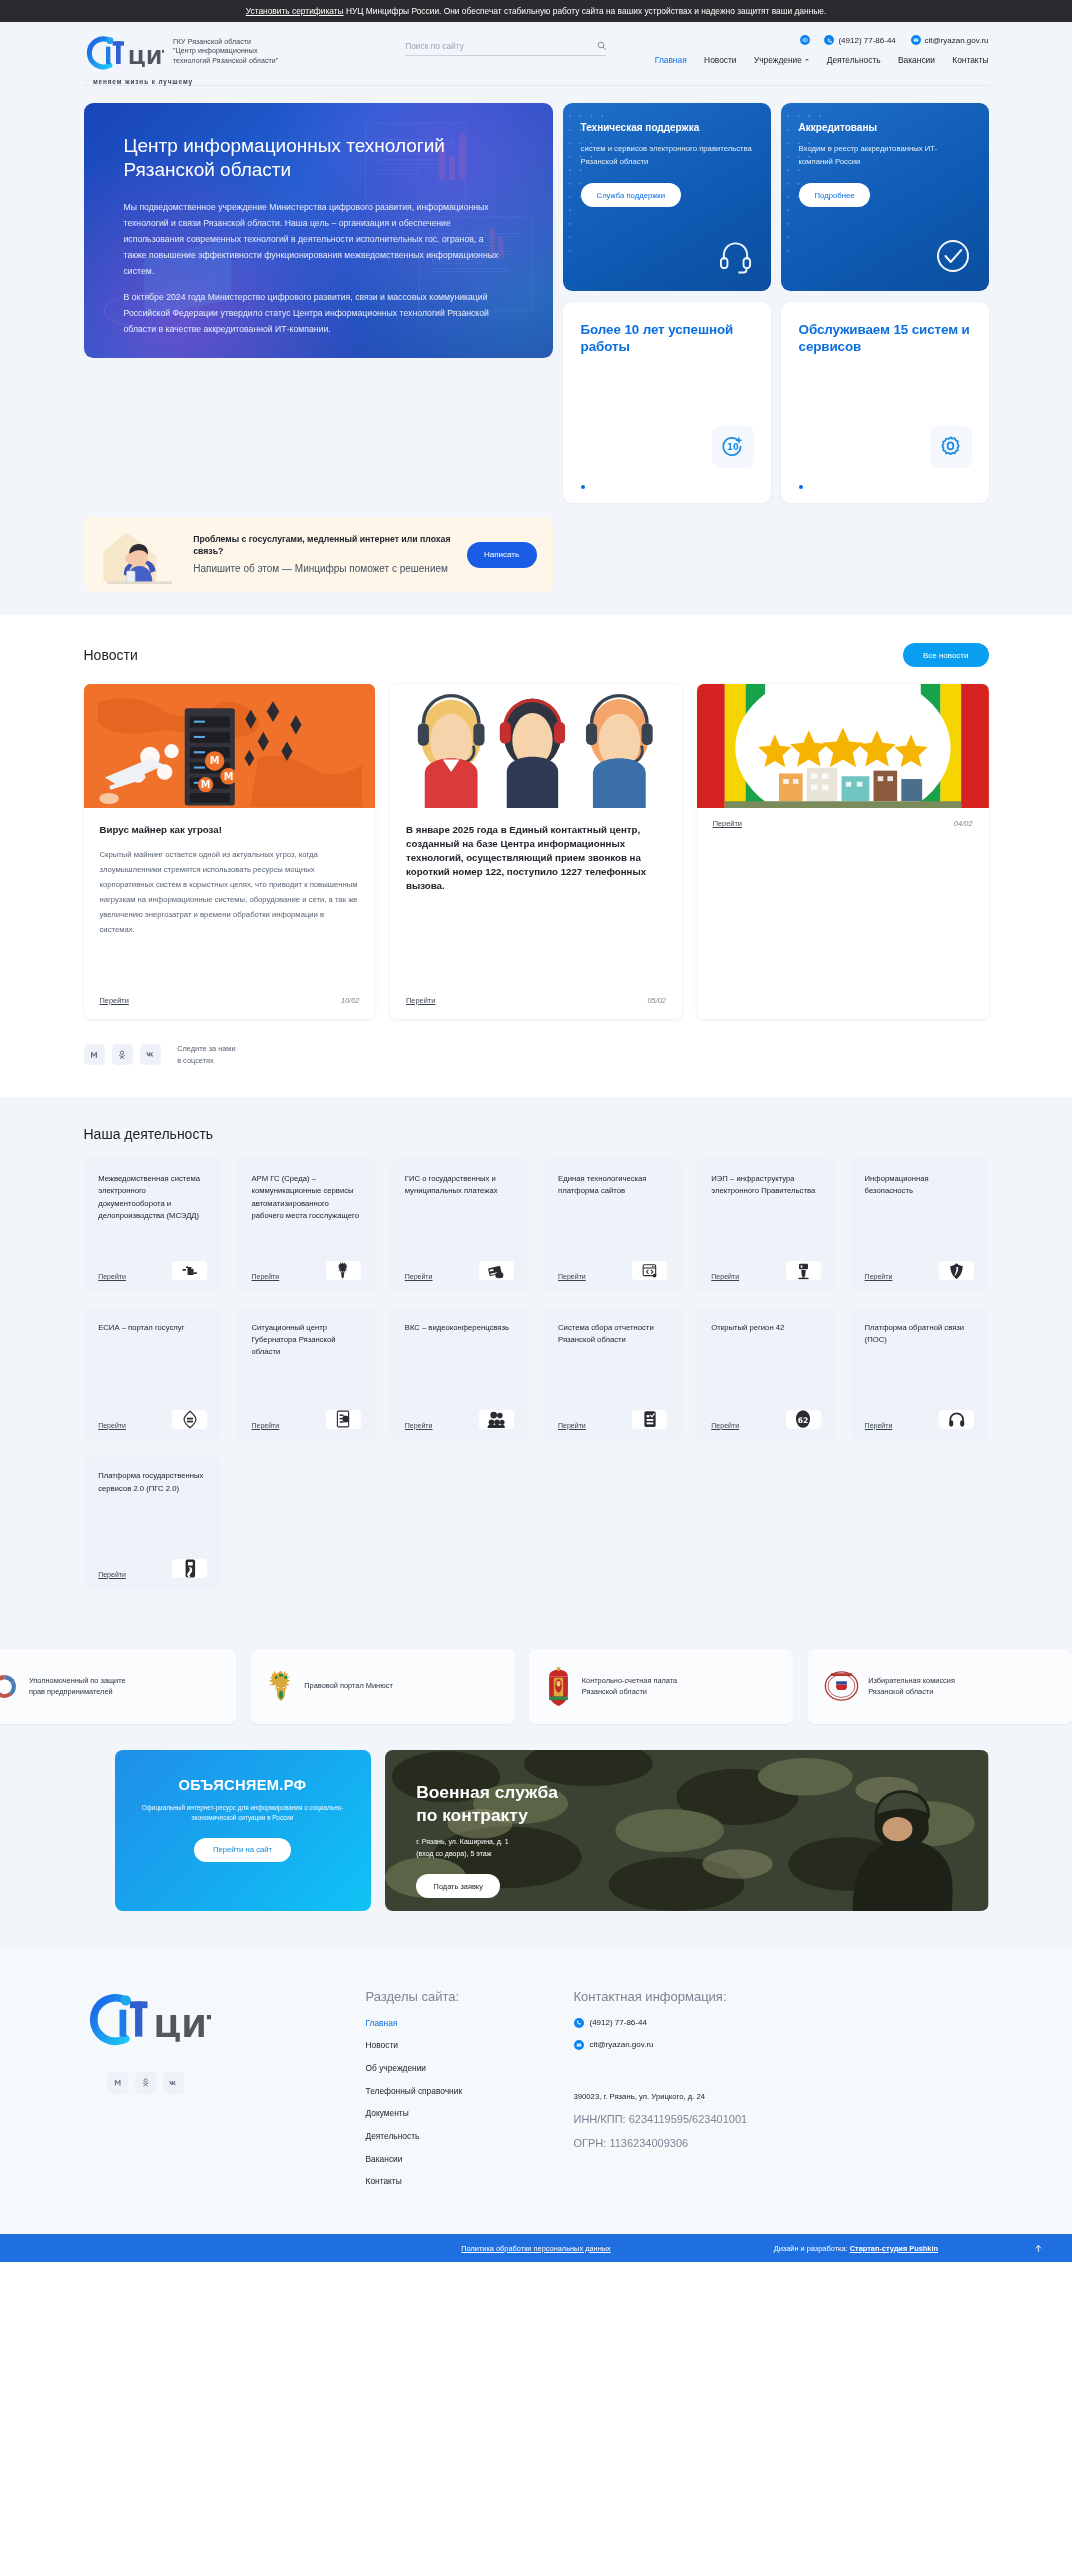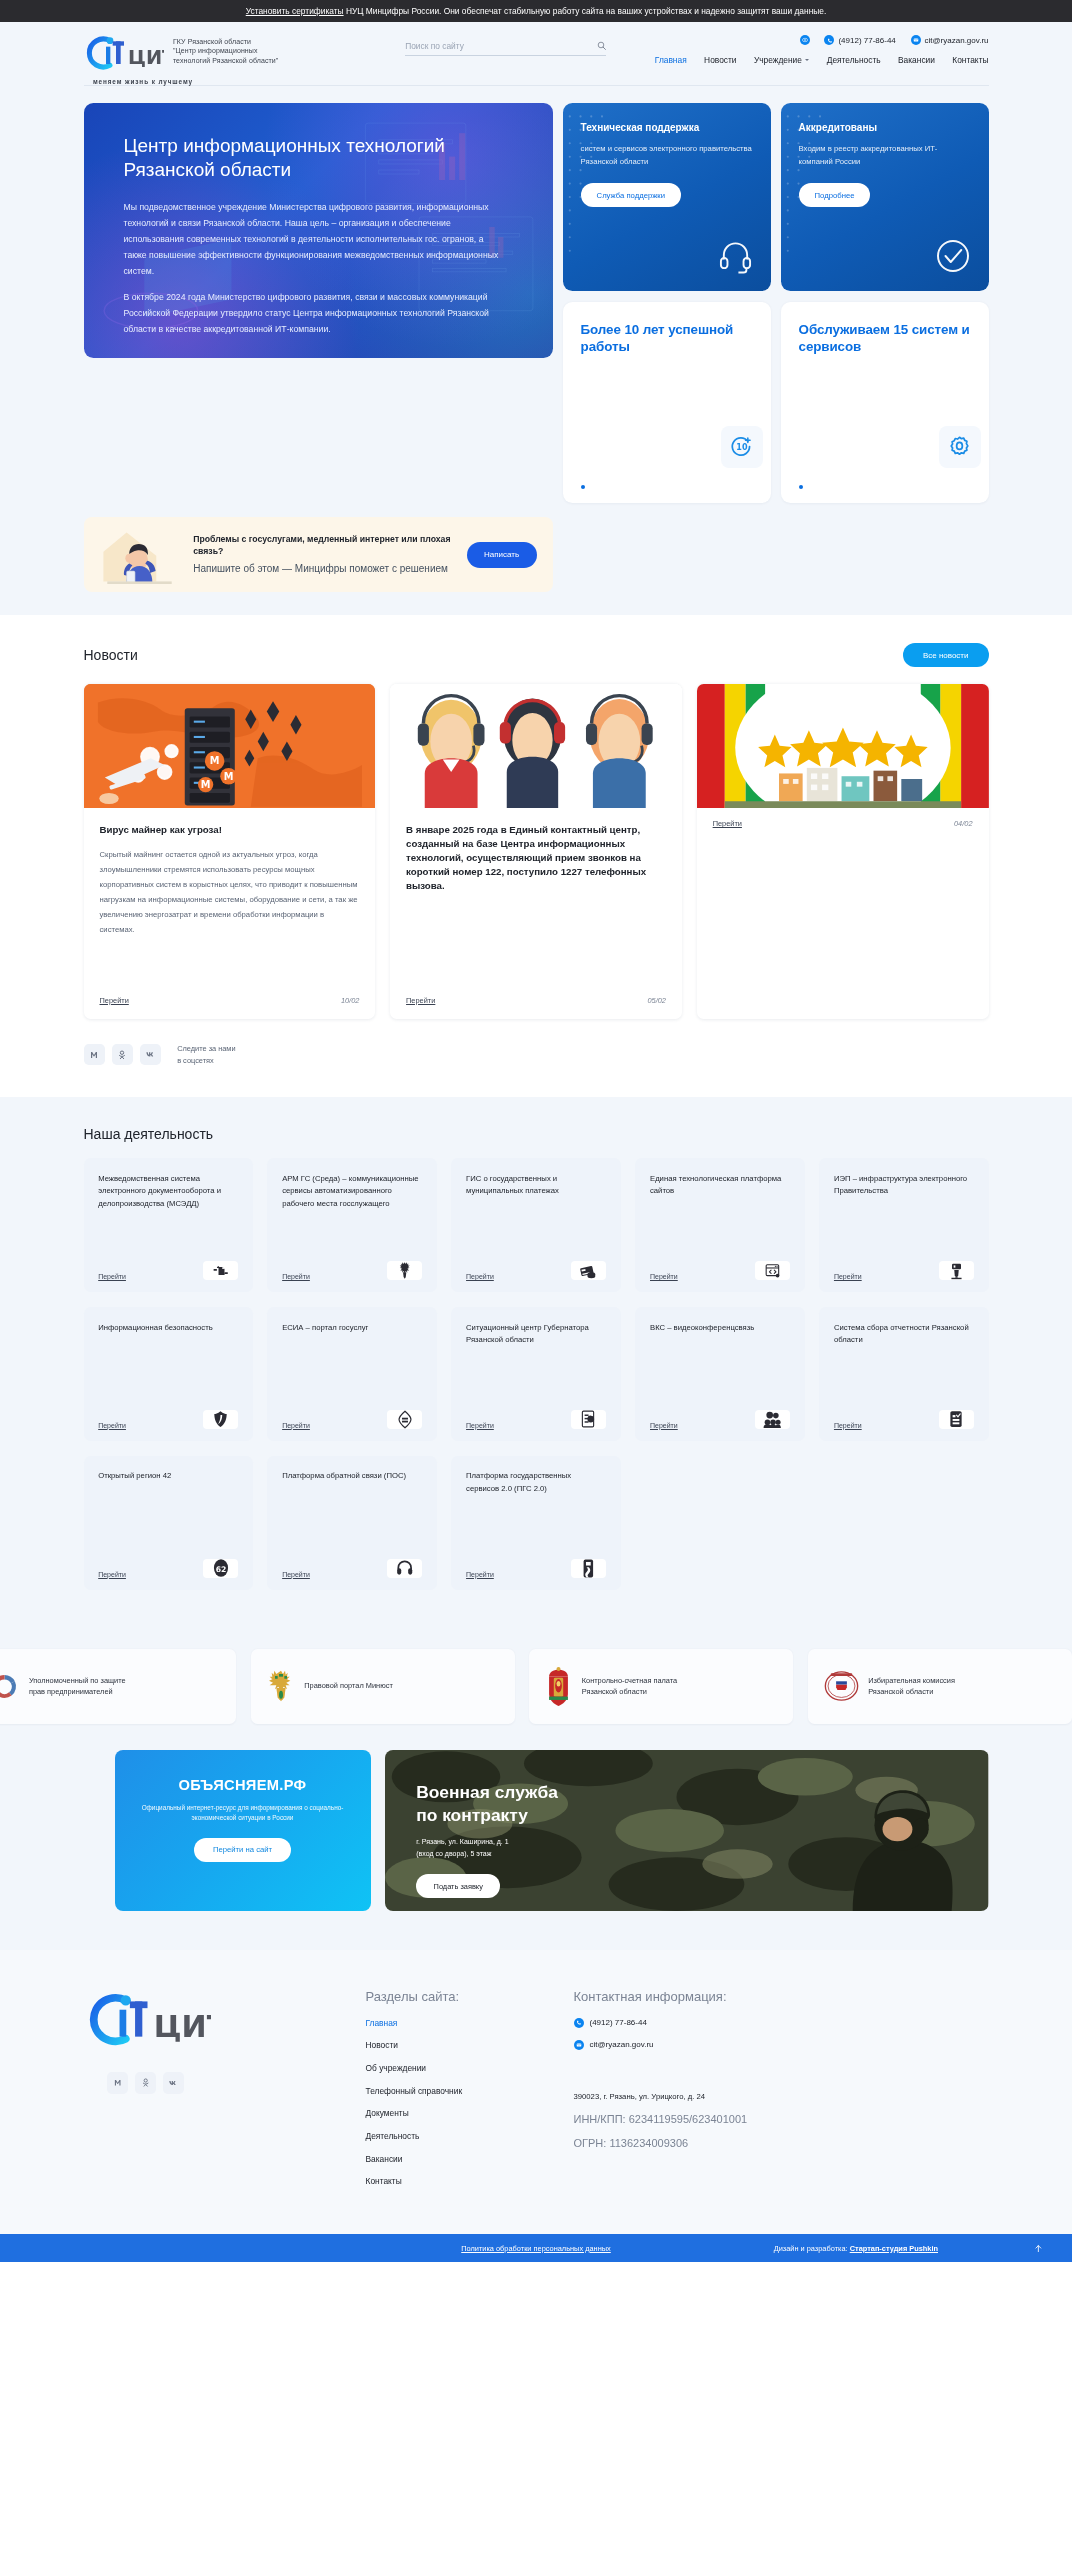--- a/index.html
+++ b/index.html
@@ -112,21 +112,21 @@
 
   .white-card {
     flex: 1; height: 201px; border-radius: 9.4px; background: #fff;
     padding: 19px 17.4px; position: relative; box-shadow: 0 0.7px 2.7px rgba(20,40,80,.05);
   }
   .white-card h3 {
     font-size: 13.4px; font-weight: 600; line-height: 1.32;
     color: #0a6ee0; letter-spacing: -0.1px;
   }
   .wc-icon-box {
-    position: absolute; right: 8px; bottom: 35px;
+    position: absolute; right: 17px; bottom: 35px;
     width: 42px; height: 42px; border-radius: 8px; background: #f4f8fd;
     display: flex; align-items: center; justify-content: center;
   }
   .wc-dot {
     position: absolute; left: 17.4px; bottom: 13.4px;
     width: 4.7px; height: 4.7px; border-radius: 50%; background: #0a6ee0;
   }
 
   
   .fb-section { background: #f2f6fb; padding: 14.7px 0 23px; }
@@ -171,21 +171,21 @@
 
   .social-row { display: flex; align-items: center; gap: 6.7px; margin-top: 24px; }
   .soc-btn {
     width: 21.4px; height: 21.4px; border-radius: 4.7px; background: #eef2f8;
     display: flex; align-items: center; justify-content: center; cursor: pointer;
   }
   .social-label { font-size: 7.4px; color: #5a6475; line-height: 1.5; margin-left: 9.4px; }
 
   
   .act-section { background: #f2f6fb; padding: 29.5px 0 36px; }
-  .act-grid { display: grid; grid-template-columns: repeat(5, 1fr); gap: 14.7px; margin-top: 16px; }
+  .act-grid { display: grid; grid-template-columns: repeat(6, 1fr); gap: 14.7px; margin-top: 16px; }
   .act-card {
     background: #eef3fa; border-radius: 6.7px; padding: 14.7px 14.7px 12px;
     min-height: 134px; display: flex; flex-direction: column; position: relative;
   }
   .act-card h5 { font-size: 7.7px; font-weight: 400; line-height: 1.6; color: #20242c; }
   .act-foot { margin-top: auto; display: flex; align-items: flex-end; }
   .act-foot a { font-size: 7px; color: #3a4252; text-decoration: underline; }
   .act-icon-box {
     margin-left: auto; width: 35px; height: 19px; border-radius: 4px;
     background: #fff; display: flex; align-items: center; justify-content: center;

